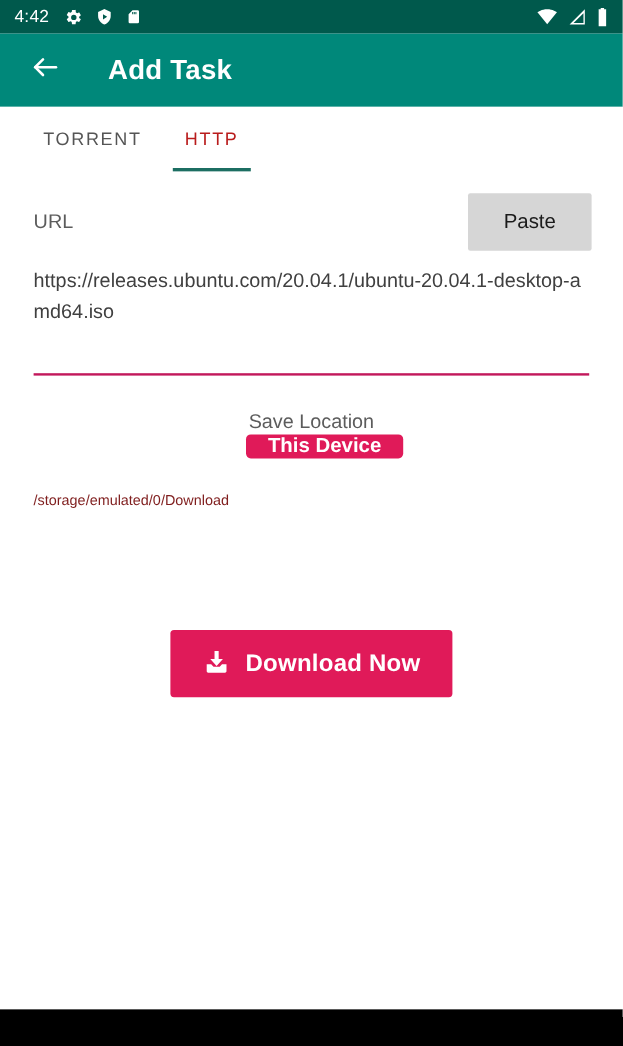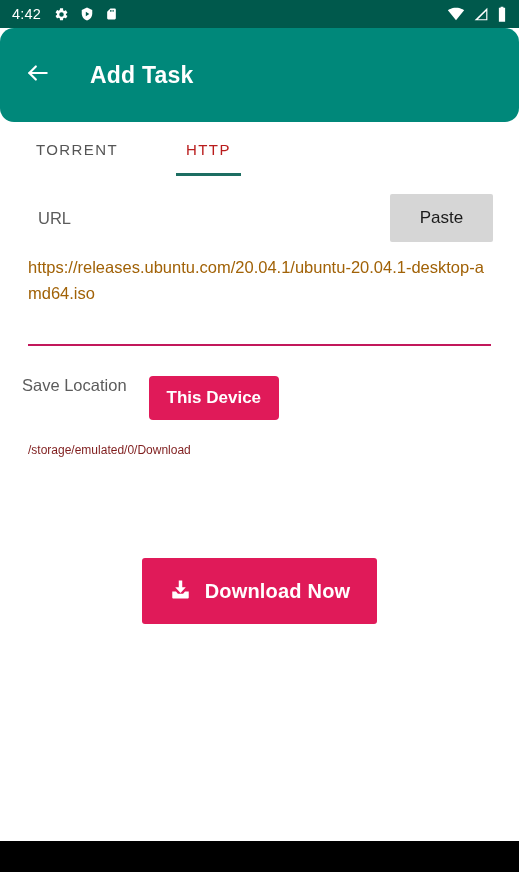--- a/index.html
+++ b/index.html
@@ -35,27 +35,26 @@
     font-size: 14.5px;
     letter-spacing: 0.2px;
     margin-right: 13px;
   }
   .status-icons-left { display: flex; align-items: center; gap: 11px; }
   .status-icons-right { display: flex; align-items: center; gap: 8px; margin-left: auto; }
   .sysicon { display: block; }
 
   
   #app-bar {
-    height: 94px;
+    height: 61px;
     background: #00887A;
     display: flex;
     align-items: center;
     padding: 0 21px;
     flex: 0 0 auto;
-    border-radius: 14px;
   }
   #back-button {
     width: 34px;
     height: 34px;
     display: flex;
     align-items: center;
     justify-content: center;
     cursor: pointer;
   }
   #app-bar-title {
@@ -67,21 +66,20 @@
   }
 
   
   #tab-bar {
     height: 54px;
     background: #ffffff;
     display: flex;
     align-items: stretch;
     padding-left: 18px;
     flex: 0 0 auto;
-    gap: 32px;
   }
   .tab {
     display: flex;
     align-items: center;
     justify-content: center;
     position: relative;
     cursor: pointer;
     padding: 0 18px;
     font-size: 15px;
     letter-spacing: 1.4px;
@@ -111,21 +109,21 @@
     font-size: 19.5px;
     font-weight: bold;
     padding: 22px 0 0 16px;
     letter-spacing: 0.1px;
   }
 
   #url-row {
     display: flex;
     align-items: center;
     margin-top: 18px;
-    padding: 0 26px 0 38px;
+    padding: 0 26px 0 28px;
     height: 48px;
   }
   #url-label {
     color: #5c5c5c;
     font-size: 16.5px;
   }
   #paste-button {
     margin-left: auto;
     background: #d6d6d6;
     color: #1b1b1b;
@@ -137,38 +135,40 @@
     cursor: pointer;
     font-family: "Liberation Sans", sans-serif;
     text-align: center;
   }
 
   #url-field-wrap {
     padding: 0 28px;
     margin-top: 12px;
   }
   #url-value {
-    color: #a16207;
+    color: #404040;
     font-size: 16.5px;
     line-height: 26px;
     min-height: 80px;
     word-break: break-all;
     cursor: text;
   }
   #url-underline {
     height: 2px;
     background: #c2185b;
     margin-top: 10px;
   }
 
   #save-row {
     display: flex;
+    align-items: center;
     padding: 0 22px;
     margin-top: 30px;
     height: 36px;
+    flex-direction: column;
   }
   #save-label {
     color: #5c5c5c;
     font-size: 16.5px;
   }
   #this-device-button {
     margin-left: 22px;
     background: #e01a59;
     color: #ffffff;
     font-size: 17px;
@@ -192,21 +192,21 @@
   #download-wrap {
     display: flex;
     justify-content: center;
     margin-top: 101px;
   }
   #download-button {
     background: #e01a59;
     color: #ffffff;
     border: none;
     border-radius: 3px;
-    height: 66px;
+    height: 56px;
     padding: 0 27px;
     display: flex;
     align-items: center;
     gap: 13px;
     cursor: pointer;
     font-family: "Liberation Sans", sans-serif;
   }
   #download-label {
     font-size: 20px;
     font-weight: bold;

